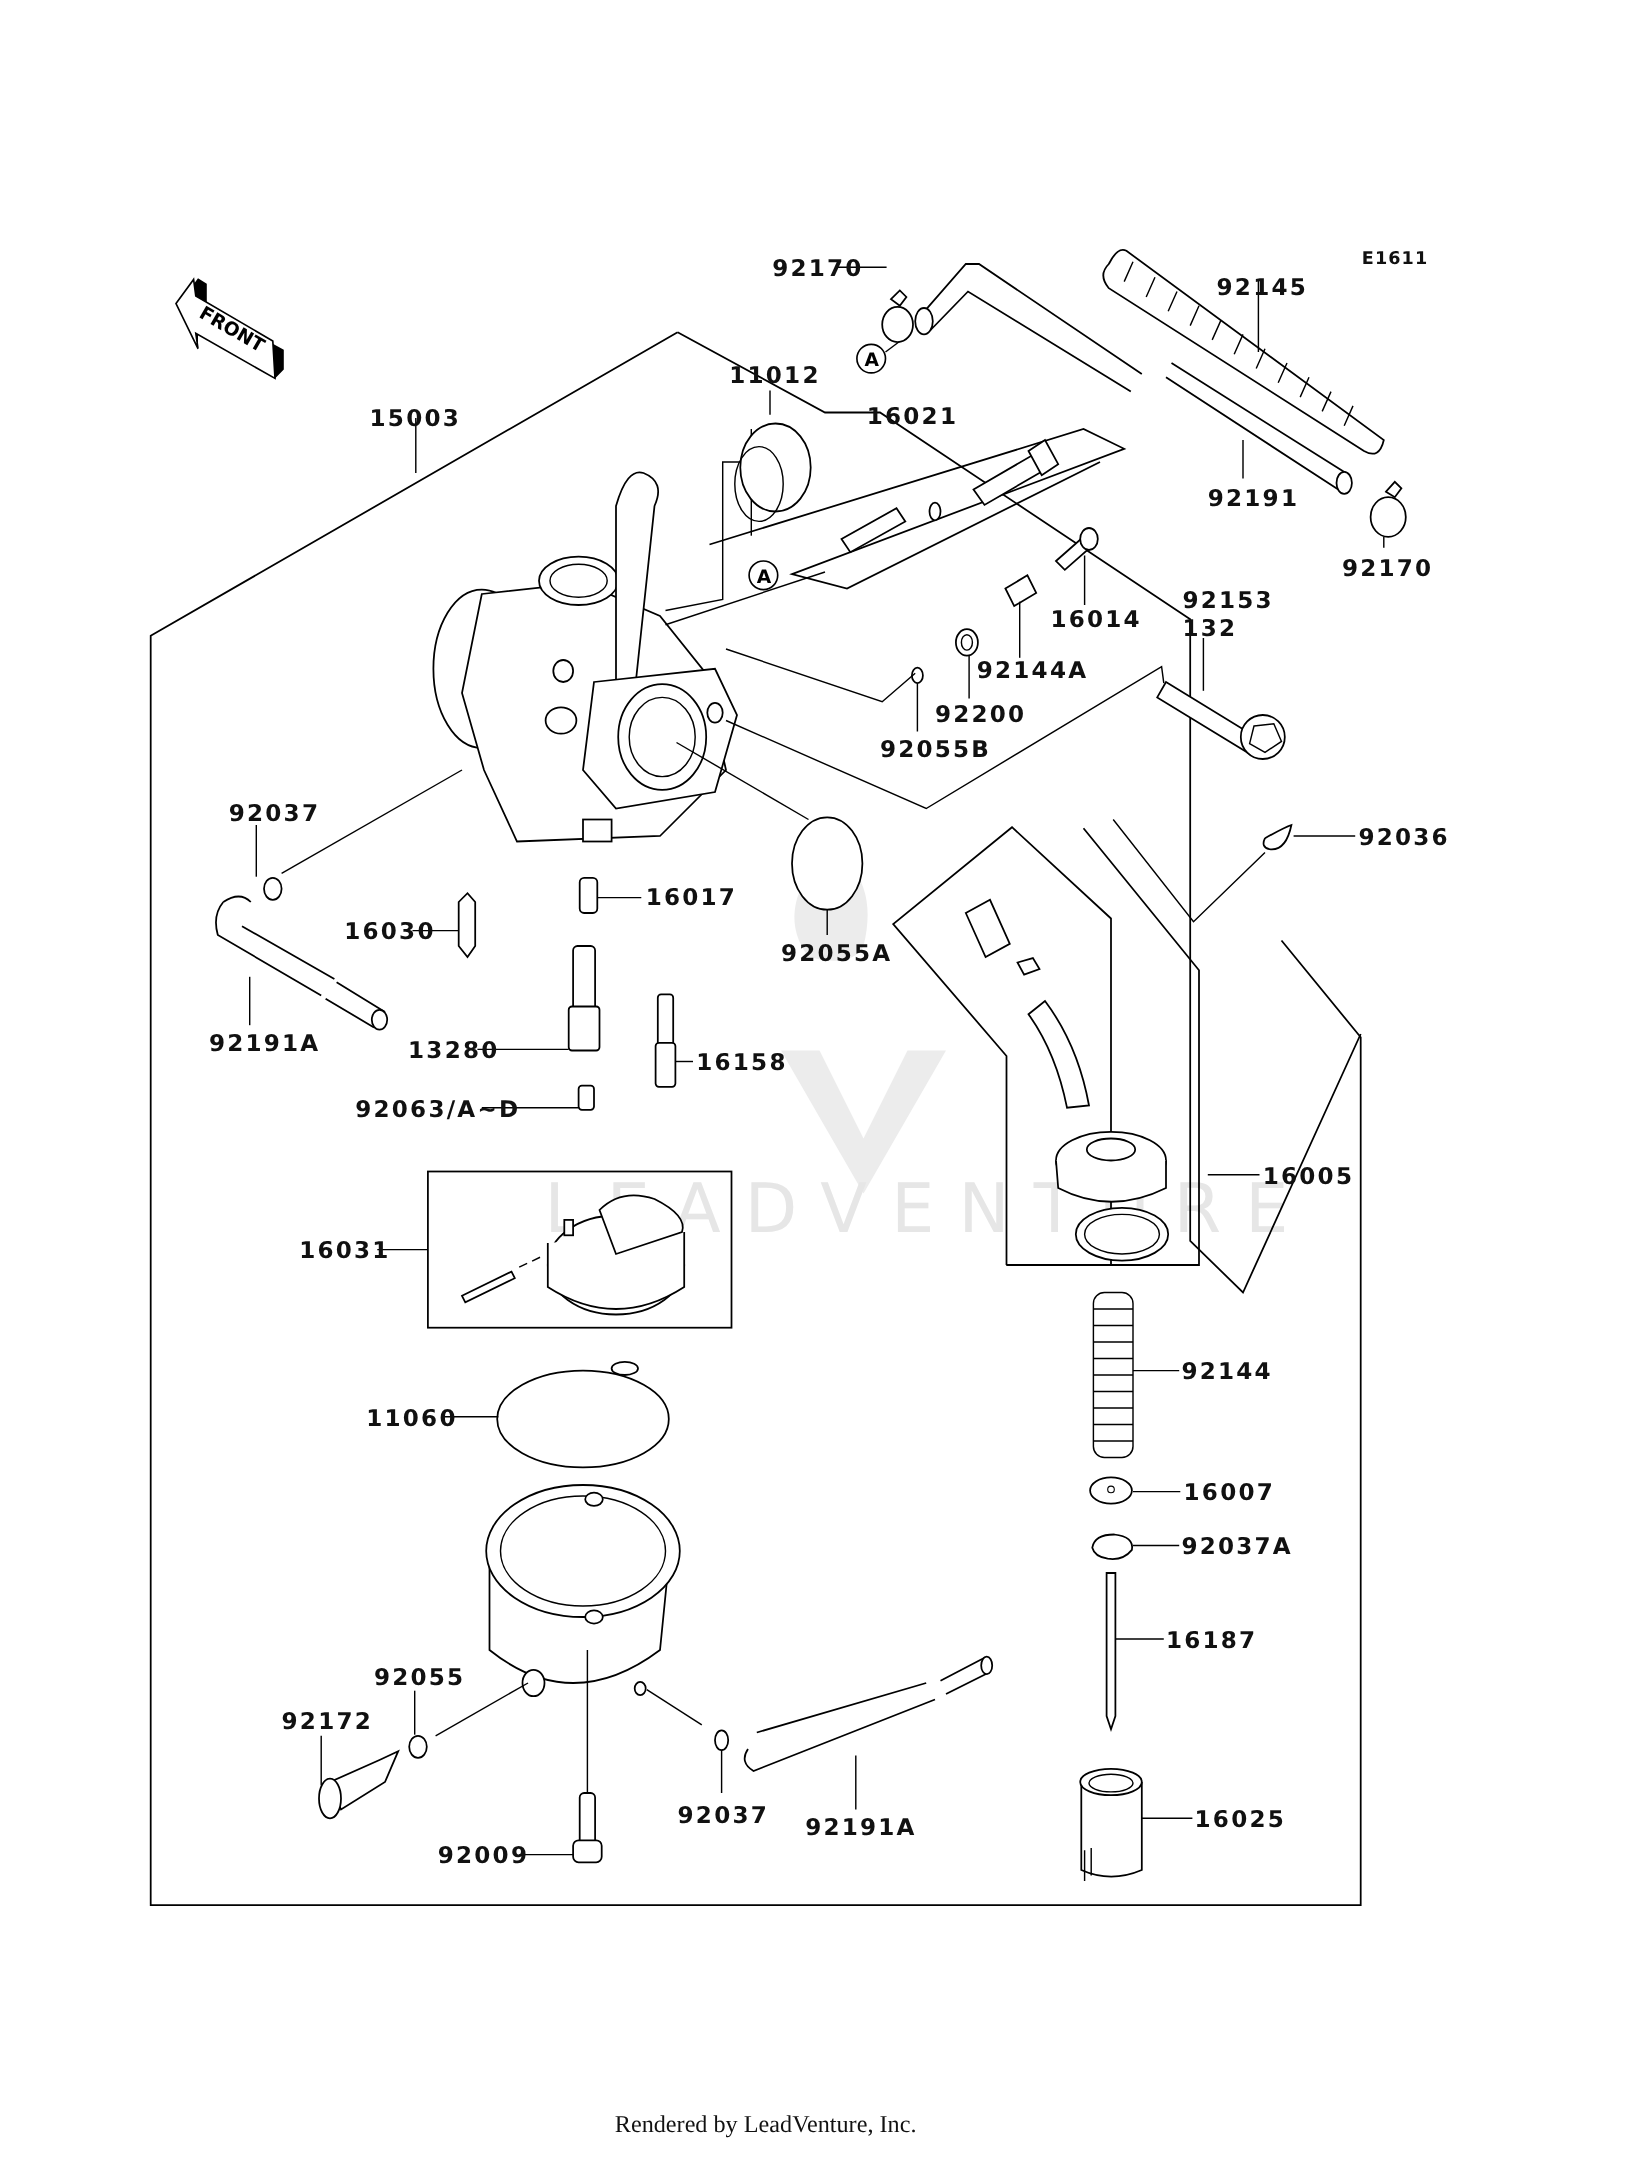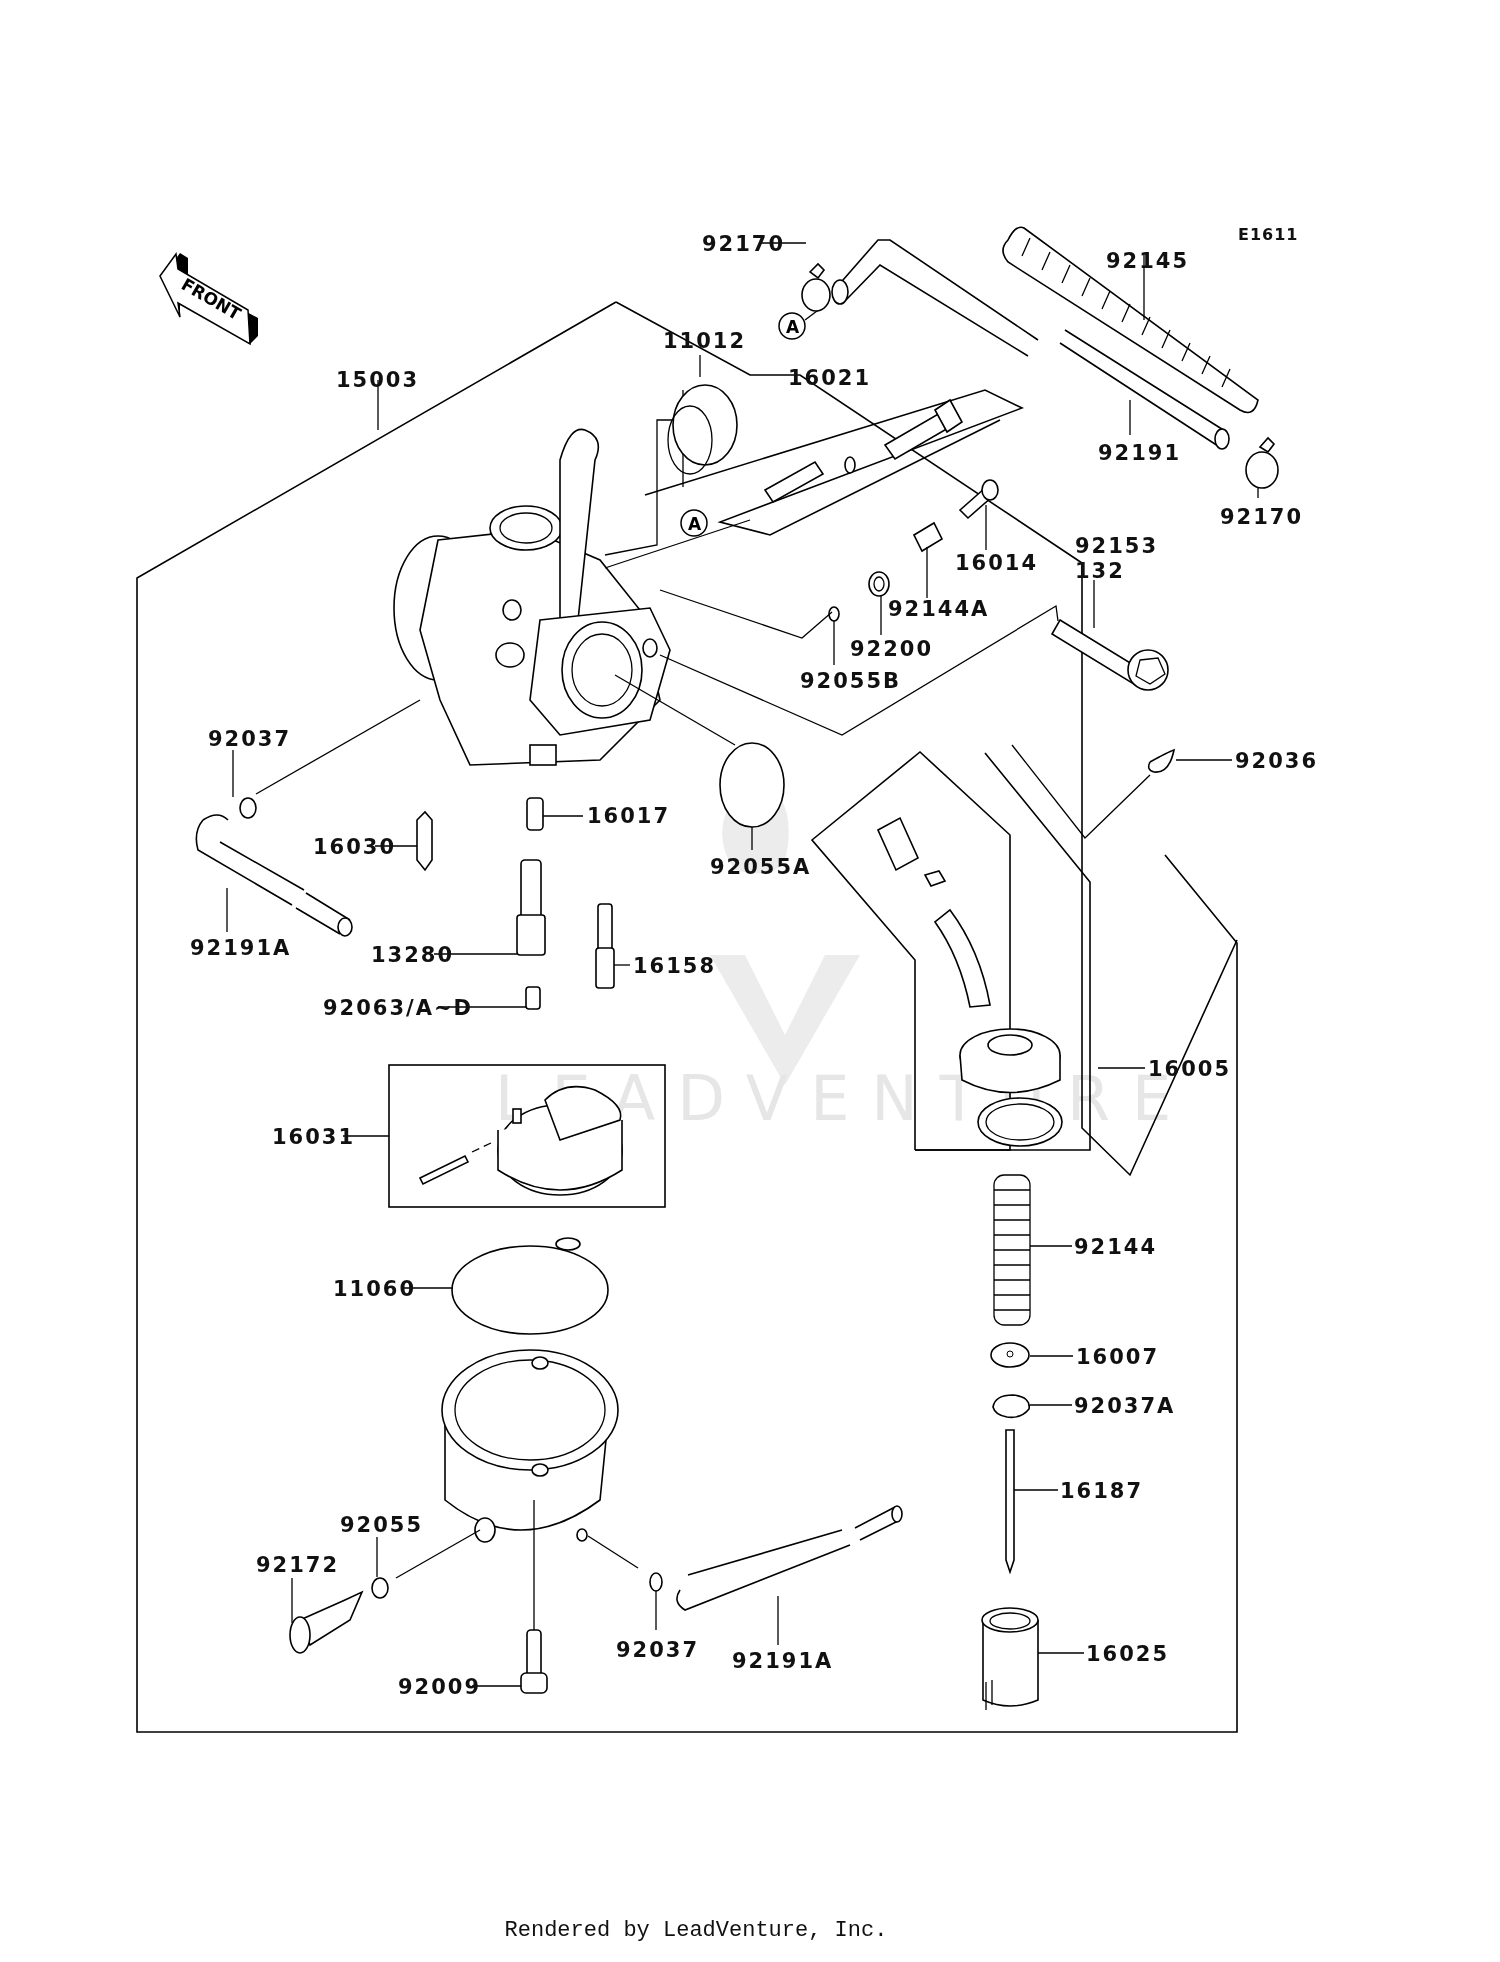--- a/index.html
+++ b/index.html
@@ -7,21 +7,21 @@
   #diagram { position: absolute; left: 0; top: 0; width: 1500px; height: 1962px; }
   .ln { stroke: #000; stroke-width: 1.6; fill: none; }
   .thin { stroke: #000; stroke-width: 1.3; fill: none; }
   .part { stroke: #000; stroke-width: 1.6; fill: #fff; }
   .lbl { font-family: "DejaVu Sans", sans-serif; font-weight: bold; font-size: 21px; fill: #111; letter-spacing: 2px; }
   .code { font-family: "DejaVu Sans", sans-serif; font-weight: bold; font-size: 16px; fill: #111; letter-spacing: 1px; }
   .front-txt { font-family: "DejaVu Sans", sans-serif; font-weight: bold; font-size: 17px; fill: #000; }
   .circ-txt { font-family: "DejaVu Sans", sans-serif; font-weight: bold; font-size: 17px; fill: #000; }
   .wm { font-family: "DejaVu Sans", sans-serif; font-size: 62px; fill: #e6e6e6; letter-spacing: 22px; }
   .footer { position: absolute; left: 0; width: 1392px; top: 1918px; text-align: center;
-            font-family: Liberation Mono, monospace; font-size: 22px; color: #111; }
+            font-family: Liberation Serif, serif; font-size: 22px; color: #111; }
 </style>
 </head>
 <body>
 
 <svg id="diagram" viewBox="0 0 1500 1962" xmlns="http://www.w3.org/2000/svg">
 
   <g opacity="1">
     <path d="M735,870 q-30,-40 10,-90 q-5,35 15,45 q10,-25 -5,-55 q45,30 30,90 q-10,20 -50,10 z" fill="#ececec"></path>
     <path d="M710,955 l35,0 l40,80 l40,-80 l35,0 l-75,130 z" fill="#ececec"></path>
     <text class="wm" x="495" y="1120">LEADVENTURE</text>

